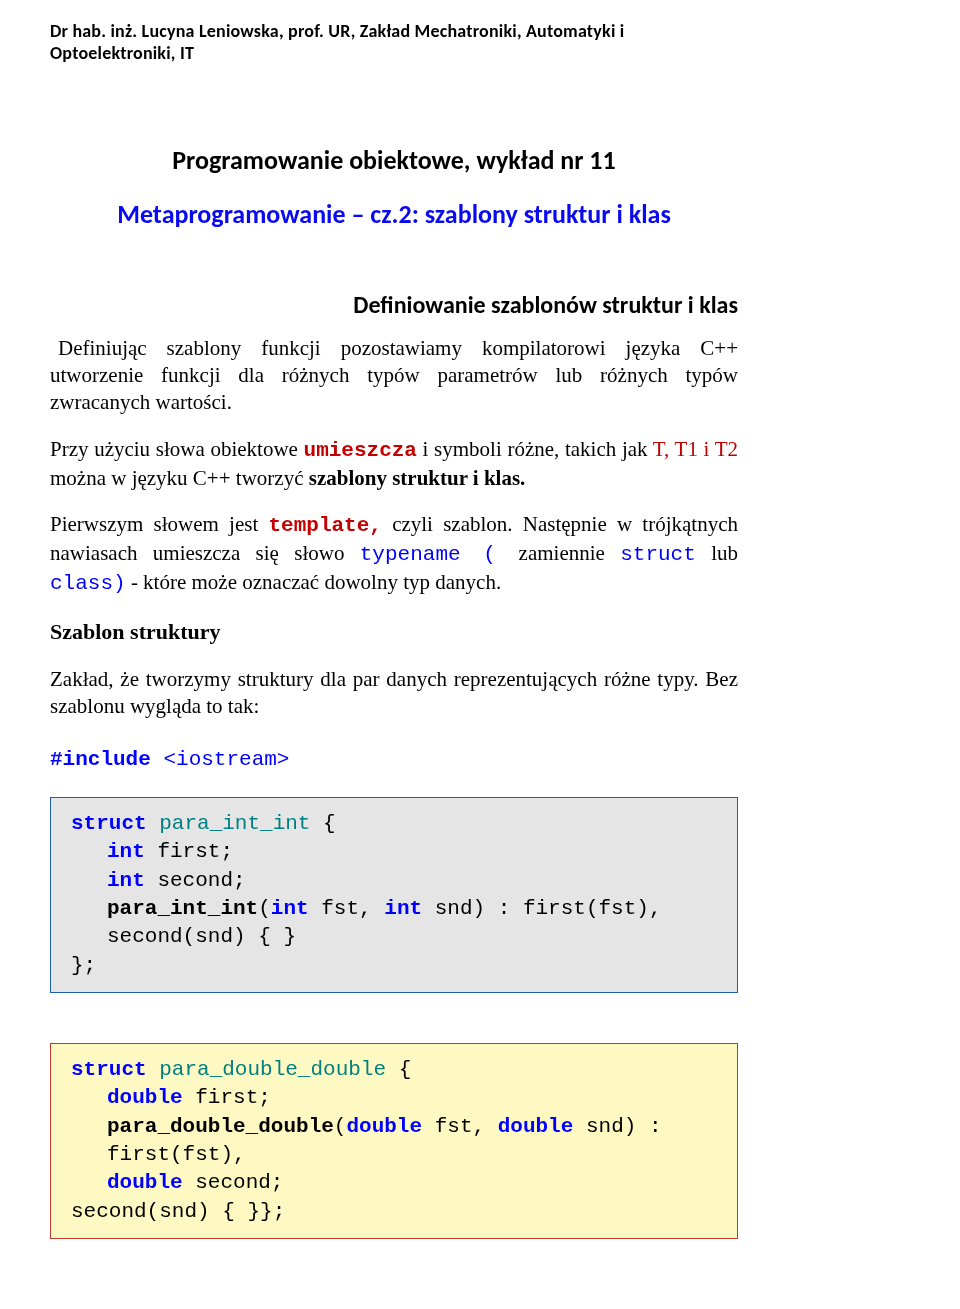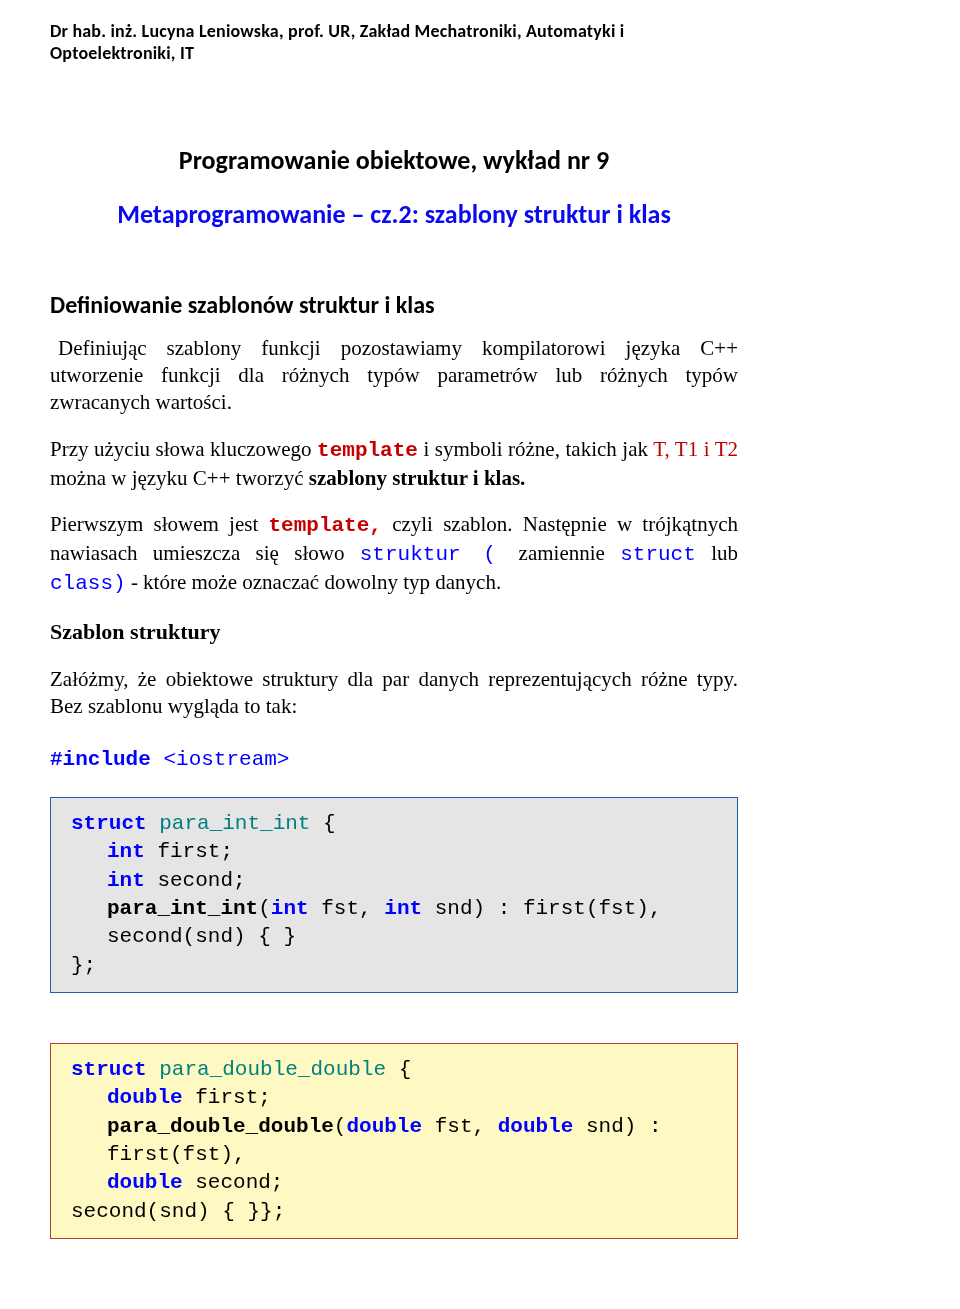--- a/index.html
+++ b/index.html
@@ -38,20 +38,21 @@
     font-size: 26px;
     text-align: center;
     color: #0a0af0;
     margin-bottom: 60px;
   }
   .section-head {
     font-family: Calibri, Arial, sans-serif;
     font-weight: bold;
     font-size: 24px;
     margin-bottom: 16px;
+    text-align: right;
   }
   .para {
     font-size: 21px;
     line-height: 1.28;
     margin-bottom: 20px;
     text-align: justify;
   }
   .indent-first {
     text-indent: 8px;
   }
@@ -88,38 +89,38 @@
   .code-line { display: block; }
   .t-red { color: #c00000; }
 </style>
 </head>
 <body>
 
 <div class="page">
 
   <div class="header-line">Dr hab. inż. Lucyna Leniowska, prof. UR, Zakład Mechatroniki, Automatyki i Optoelektroniki, IT</div>
 
-  <div class="title">Programowanie obiektowe, wykład nr 9</div>
+  <div class="title">Programowanie obiektowe, wykład nr 11</div>
   <div class="subtitle">Metaprogramowanie – cz.2: szablony struktur i klas</div>
 
   <div class="section-head">Definiowanie szablonów struktur i klas</div>
 
   <div class="para indent-first">Definiując szablony funkcji pozostawiamy kompilatorowi języka C++ utworzenie funkcji dla różnych typów parametrów lub różnych typów zwracanych wartości.</div>
 
   <div class="para">
-    <span>Przy użyciu słowa kluczowego </span><span class="mono bold red">template</span><span> i symboli różne, takich jak </span><span class="t-red">T, T1 i T2</span><span> można w języku C++  tworzyć </span><span class="bold">szablony struktur i klas.</span>
+    <span>Przy użyciu słowa obiektowe </span><span class="mono bold red">umieszcza</span><span> i symboli różne, takich jak </span><span class="t-red">T, T1 i T2</span><span> można w języku C++  tworzyć </span><span class="bold">szablony struktur i klas.</span>
   </div>
 
   <div class="para">
-    <span>Pierwszym słowem jest </span><span class="mono bold red">template,</span><span> czyli szablon. Następnie w trójkątnych nawiasach umieszcza się słowo </span><span class="mono blueblue">struktur ( </span><span> zamiennie </span><span class="mono blueblue">struct</span><span> lub </span><span class="mono blueblue">class)</span><span> - które może oznaczać dowolny typ danych.</span>
+    <span>Pierwszym słowem jest </span><span class="mono bold red">template,</span><span> czyli szablon. Następnie w trójkątnych nawiasach umieszcza się słowo </span><span class="mono blueblue">typename ( </span><span> zamiennie </span><span class="mono blueblue">struct</span><span> lub </span><span class="mono blueblue">class)</span><span> - które może oznaczać dowolny typ danych.</span>
   </div>
 
   <div class="para bold" style="font-size:22px;margin-top:10px;">Szablon struktury</div>
 
-  <div class="para">Załóżmy, że obiektowe struktury dla par danych reprezentujących różne typy. Bez szablonu wygląda to tak:</div>
+  <div class="para">Zakład, że tworzymy struktury dla par danych reprezentujących różne typy. Bez szablonu wygląda to tak:</div>
 
   <div class="include-line">
     <span class="bold keyword">#include</span><span class="angle"> &lt;iostream&gt;</span>
   </div>
 
   <div class="code-box blue-box">
     <span class="code-line">
       <span class="bold keyword">struct</span><span class="green"> para_int_int</span><span> {</span>
     </span>
     <span class="code-line code-indent">

